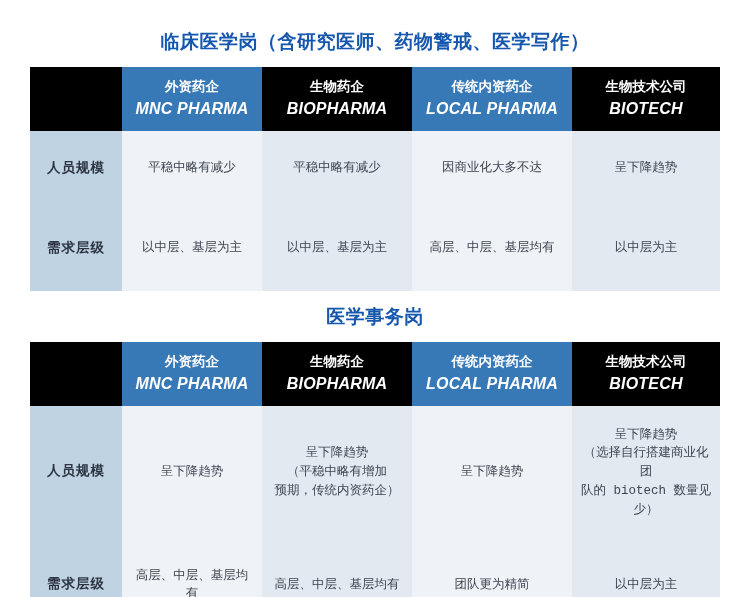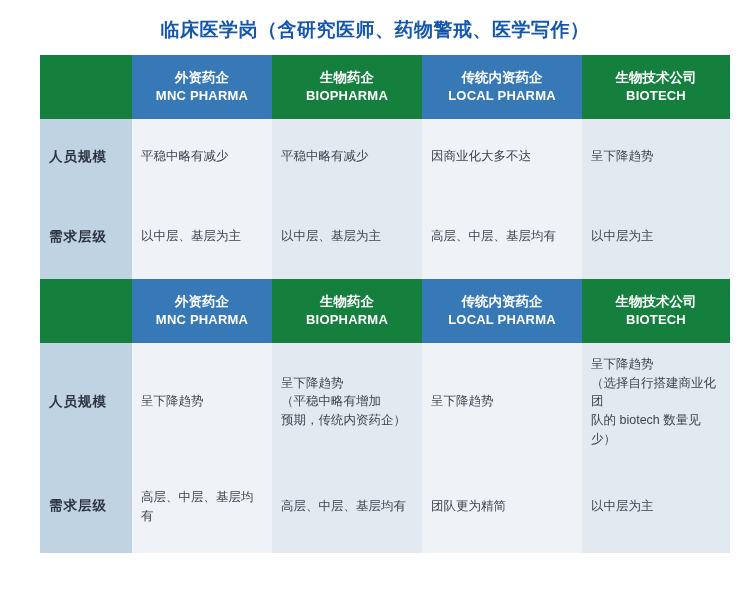--- a/index.html
+++ b/index.html
@@ -29,31 +29,31 @@
   .section-title {
     text-align: center;
     color: #1657AE;
     font-size: 19px;
     font-weight: bold;
     letter-spacing: 0.5px;
     line-height: 1.2;
   }
 
   #section-clinical .section-title {
-    padding-top: 19px;
+    padding-top: 31px;
     padding-bottom: 13px;
   }
 
   #section-medaffairs .section-title {
     padding-top: 15px;
     padding-bottom: 13px;
   }
 
   .table-wrap {
-    margin: 0 40px;
+    margin: 0 30px;
     width: 690px;
     box-sizing: border-box;
   }
 
   table.grid {
     width: 690px;
     border-collapse: collapse;
     table-layout: fixed;
     border: 0;
   }
@@ -70,35 +70,36 @@
     box-sizing: border-box;
     color: #ffffff;
     font-size: 13px;
     font-weight: bold;
     line-height: 1.45;
     text-align: center;
     vertical-align: middle;
     border: 0;
   }
 
-  th.hd-dark  { background: #15803d; }
+  th.hd-dark  { background: #000000; }
   th.hd-light { background: #3778B7; }
 
   .hd-cn { display: block; font-size: 13.5px; }
-  .hd-en { display: block; font-size: 13px; letter-spacing: 0.2px; }
+  .hd-en { display: block; font-size: 16px; letter-spacing: 0.2px; font-style: italic; }
 
   tbody td {
-    padding: 12px 9px;
+    padding: 20px 9px;
     box-sizing: border-box;
     font-size: 12.5px;
     color: #3d4450;
-    text-align: left;
+    text-align: center;
     vertical-align: middle;
     line-height: 1.5;
     border: 0;
+    font-family: Liberation Mono, monospace;
   }
 
   td.rowhead {
     background: #C0D3E3;
     color: #2b3340;
     font-weight: bold;
     font-size: 13.5px;
     letter-spacing: 1px;
   }
 
@@ -183,20 +184,21 @@
               <span class="cell-line">以中层为主</span>
             </td>
           </tr>
         </tbody>
       </table>
     </div>
   </div>
 
   <div class="section" id="section-medaffairs">
 
+    <div class="section-title">医学事务岗</div>
 
     <div class="table-wrap">
       <table class="grid" id="tbl-medaffairs">
         <colgroup>
           <col class="c1">
             <col class="c2">
             <col class="c3">
             <col class="c4">
             <col class="c5">
         </colgroup>

